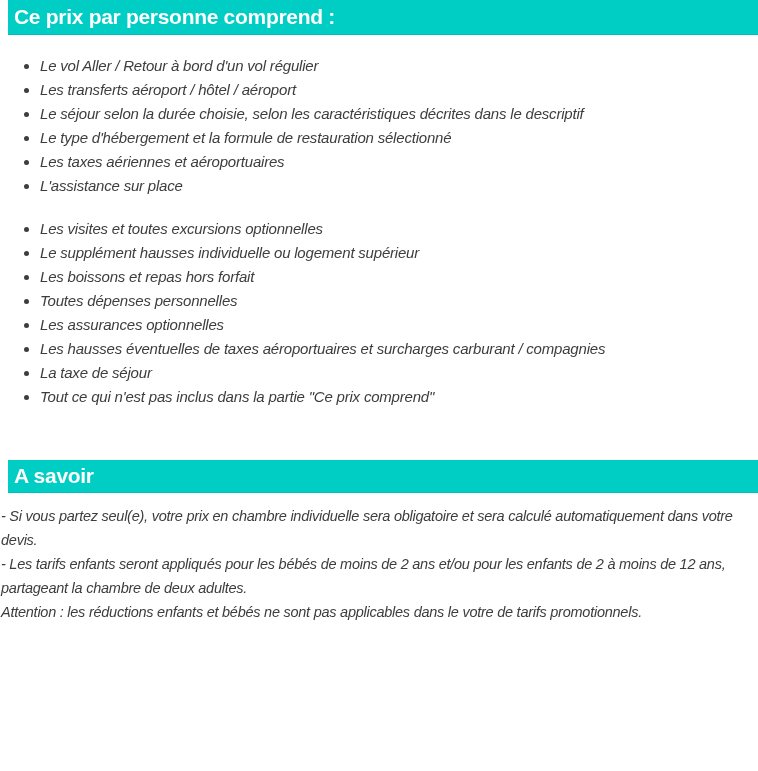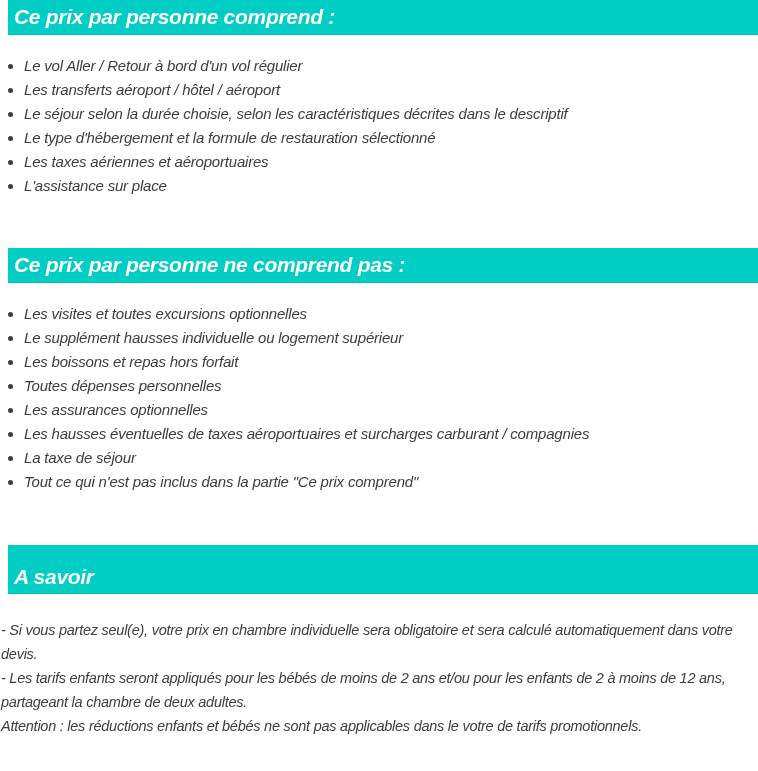--- a/index.html
+++ b/index.html
@@ -12,45 +12,44 @@
     background:#ffffff;
     font-family:"Liberation Sans", sans-serif;
     overflow:hidden;
     position:relative;
   }
   .section{margin:0;}
   .bar{
     margin:0 0 0 8px;
     background:var(--accent);
     color:#ffffff;
-    font-style:italic;
     font-weight:bold;
     font-size:21px;
     line-height:24px;
     padding:5px 8px 6px 6px;
     letter-spacing:-0.3px;
     box-shadow:inset 0 -1px 0 rgba(0,0,0,0.06);
   }
   .sec-includes .bar{margin-top:0;}
   .sec-excludes .bar{margin-top:50px;}
-  .sec-notes .bar{margin-top:51px;padding-top:20px;padding-bottom:5px;}
+  .sec-notes .bar{margin-top:51px;padding-top:4px;padding-bottom:5px;}
   ul.items{
     margin:19px 0 0 0;
-    padding:0 10px 0 24px;
+    padding:0 10px 0 40px;
     list-style:disc outside;
     color:var(--body-text);
     font-style:italic;
     font-size:15px;
     letter-spacing:-0.2px;
   }
   ul.items li{
     line-height:24px;
   }
   .paragraphs{
-    margin-top:24px;
+    margin-top:11px;
     padding:0 2px 0 1px;
     color:var(--body-text);
     font-style:italic;
     font-size:14.5px;
     letter-spacing:-0.25px;
   }
   .paragraphs p{
     margin:0;
     line-height:24px;
   }
@@ -66,21 +65,20 @@
         <li>Le vol Aller / Retour à bord d'un vol régulier</li>
         <li>Les transferts aéroport / hôtel / aéroport</li>
         <li>Le séjour selon la durée choisie, selon les caractéristiques décrites dans le descriptif</li>
         <li>Le type d'hébergement et la formule de restauration sélectionné</li>
         <li>Les taxes aériennes et aéroportuaires</li>
         <li>L'assistance sur place</li>
       </ul>
   </section>
 
   <section class="section sec-excludes">
-    <h2 class="bar">Ce prix par personne ne comprend pas :</h2>
     <ul class="items">
         <li>Les visites et toutes excursions optionnelles</li>
         <li>Le supplément hausses individuelle ou logement supérieur</li>
         <li>Les boissons et repas hors forfait</li>
         <li>Toutes dépenses personnelles</li>
         <li>Les assurances optionnelles</li>
         <li>Les hausses éventuelles de taxes aéroportuaires et surcharges carburant / compagnies</li>
         <li>La taxe de séjour</li>
         <li>Tout ce qui n'est pas inclus dans la partie "Ce prix comprend"</li>
       </ul>

